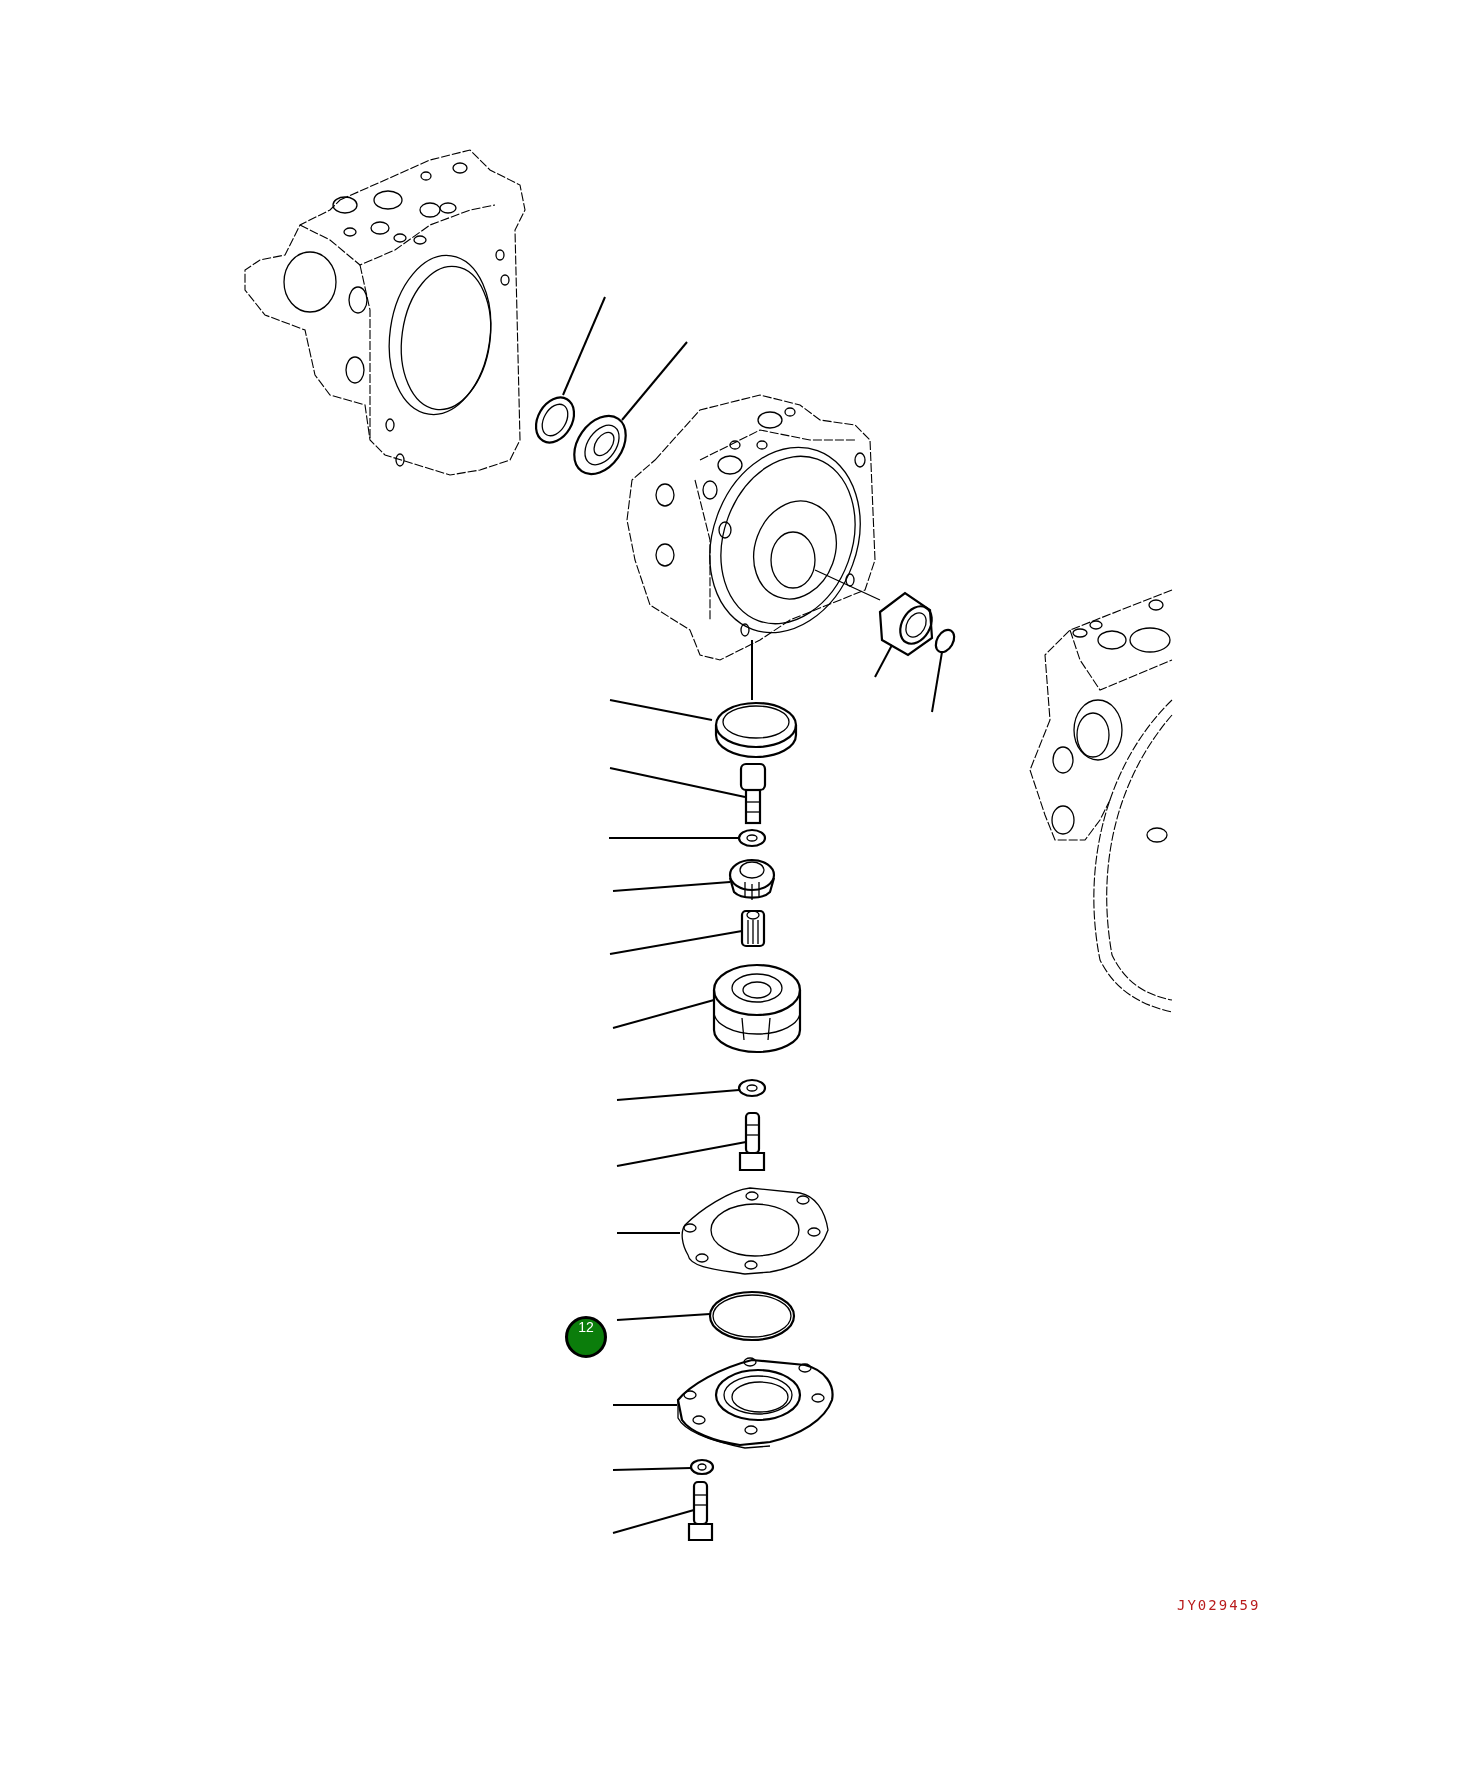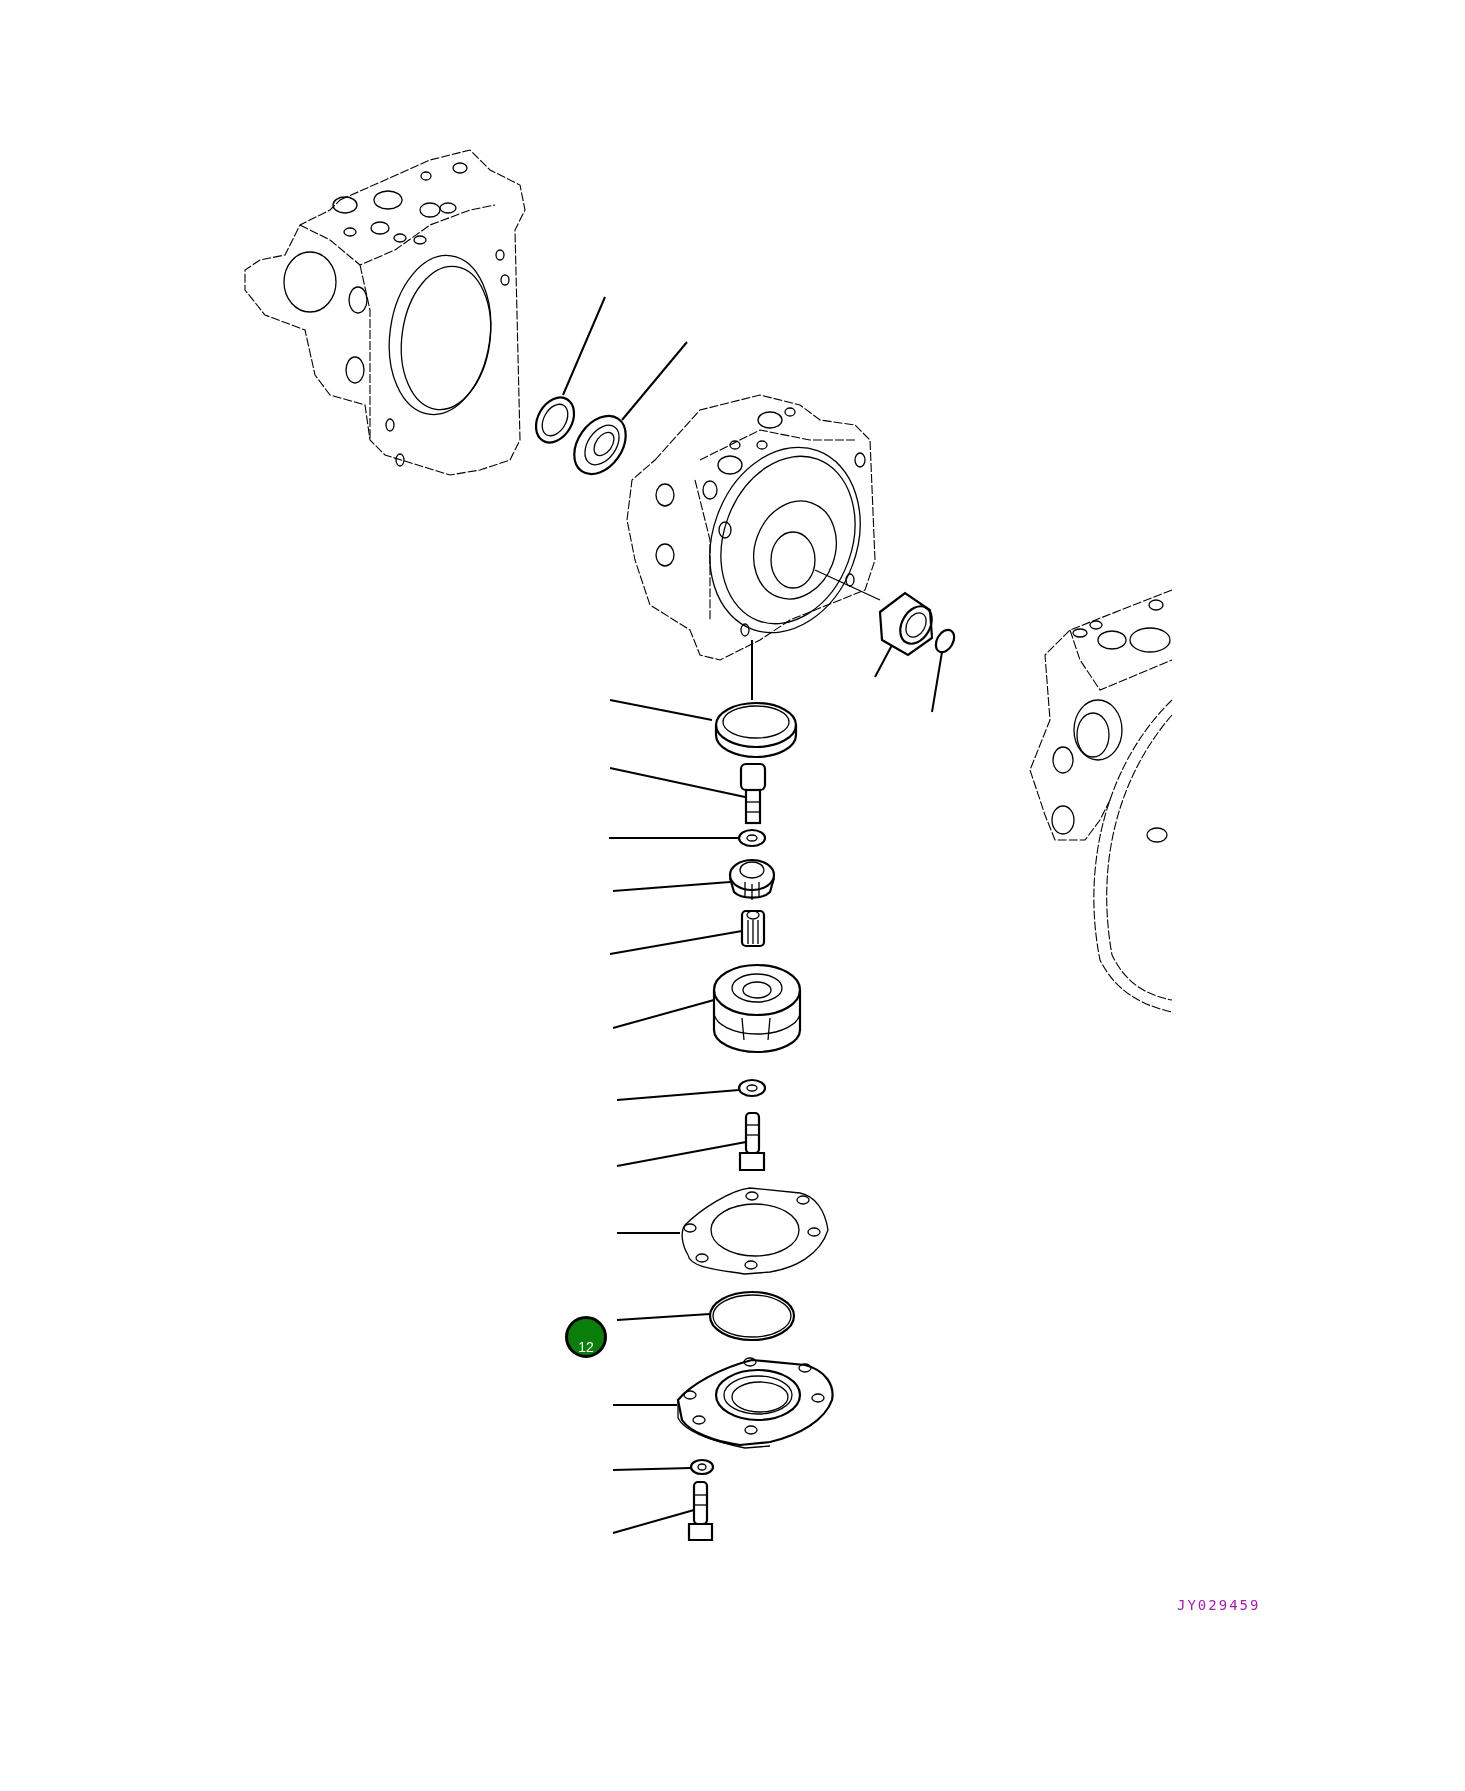--- a/index.html
+++ b/index.html
@@ -4,25 +4,25 @@
   <style>
     html, body { margin: 0; padding: 0; background: #ffffff; }
     body { width: 1465px; height: 1791px; position: relative; overflow: hidden; font-family: "Liberation Sans", sans-serif; }
     #diagram { position: absolute; left: 0; top: 0; width: 1465px; height: 1791px; }
     .ln { stroke: #000; fill: none; stroke-width: 1.3; }
     .lnt { stroke: #000; fill: none; stroke-width: 2.2; }
     .dash { stroke: #000; fill: none; stroke-width: 1.1; stroke-dasharray: 9 2; }
     .leader { stroke: #000; stroke-width: 2; fill: none; }
     .callout-badge {
       position: absolute; width: 36px; height: 36px; border-radius: 50%;
-      border: 3px solid #000; display: flex; align-items: flex-end; justify-content: center;
+      border: 3px solid #000; display: flex; align-items: flex-start; justify-content: center;
       color: #fff; font-size: 14px; cursor: pointer;
     }
     .drawing-id {
-      position: absolute; font-family: "DejaVu Sans Mono", monospace; font-size: 14px; letter-spacing: 2px; color: #a21caf;
+      position: absolute; font-family: "DejaVu Sans Mono", monospace; font-size: 14px; letter-spacing: 2px; color: #b91c1c;
     }
   </style>
 </head>
 <body>
 
 <svg id="diagram" viewBox="0 0 1465 1791" xmlns="http://www.w3.org/2000/svg">
 
   <g>
     <path class="dash" d="M 340 200 L 430 160 L 470 150 L 490 170 L 520 185 L 525 210 L 515 230 L 520 440 L 510 460 L 480 470 L 450 475 L 385 455 L 370 440 L 365 405 L 330 395 L 315 375 L 305 330 L 265 315 L 245 290 L 245 270 L 260 260 L 285 255 L 300 225 L 330 210 Z"></path>
     <path class="dash" d="M 300 225 L 330 240 L 360 265 L 395 250 L 430 225 L 470 210 L 495 205"></path>

